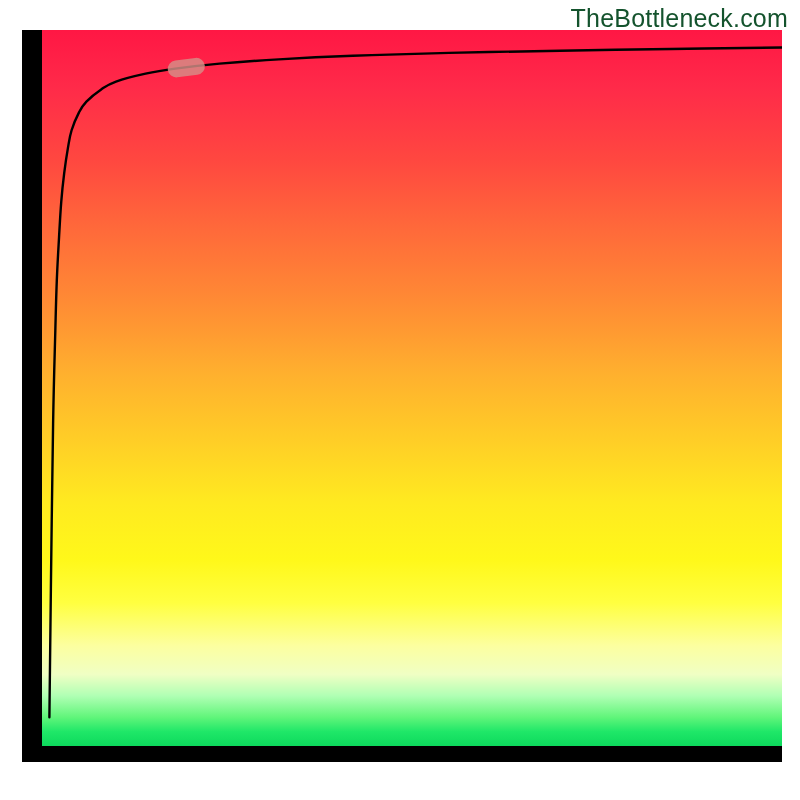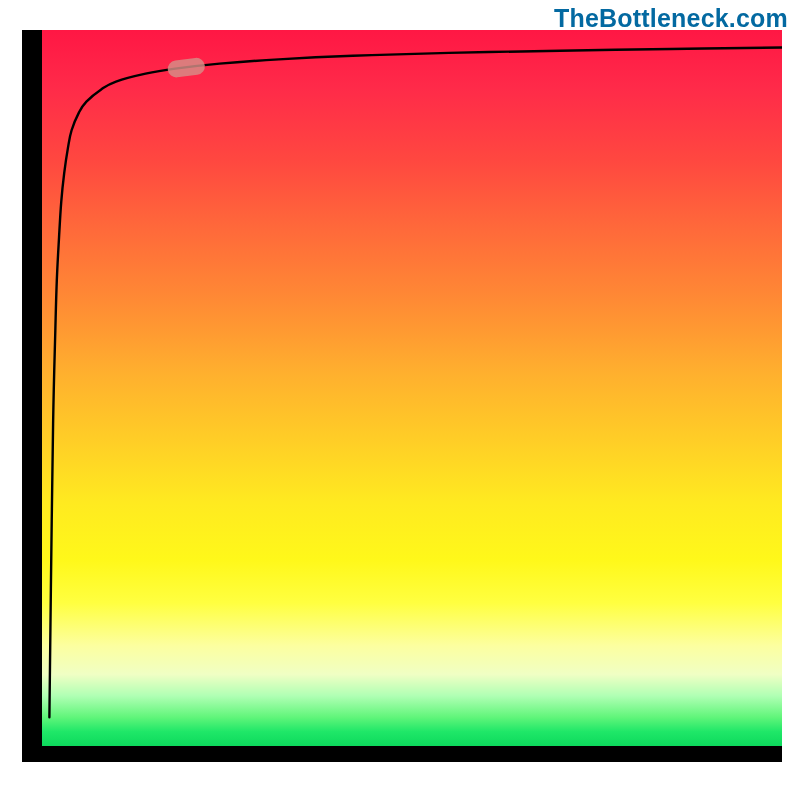--- a/index.html
+++ b/index.html
@@ -12,23 +12,23 @@
   }
   .stage {
     position: relative;
     width: 800px;
     height: 800px;
   }
   .watermark {
     position: absolute;
     top: 4px;
     right: 12px;
-    color: #0369a1;
+    color: #14532d;
     font-size: 25px;
-    font-weight: 700;
+    font-weight: 400;
     letter-spacing: 0.2px;
     z-index: 5;
     user-select: none;
   }
   .axis-left, .axis-bottom {
     position: absolute;
     background: #000000;
     z-index: 3;
   }
   .axis-left {

